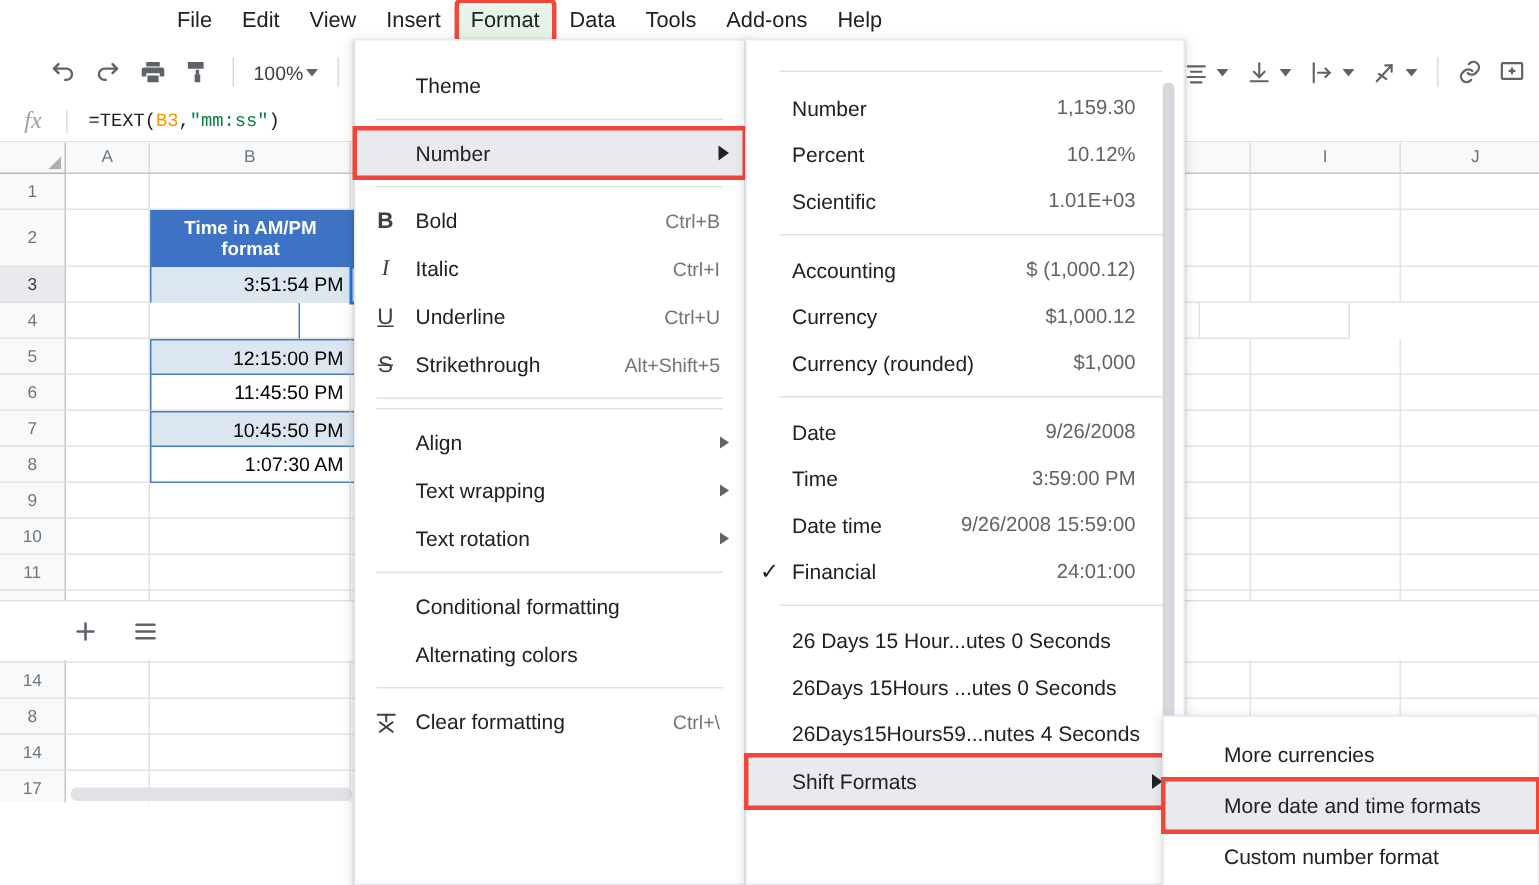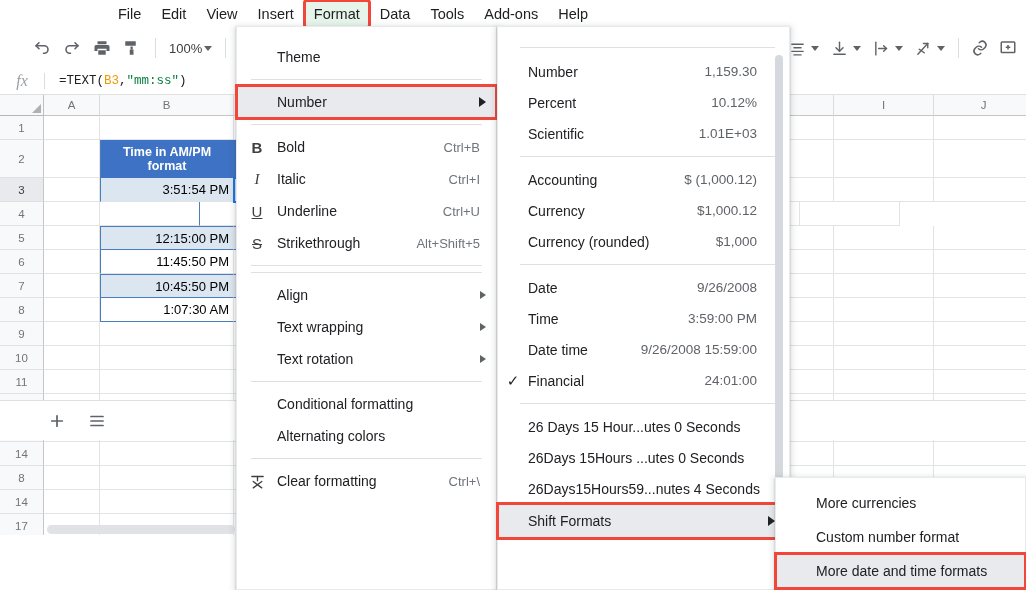--- a/index.html
+++ b/index.html
@@ -712,23 +712,23 @@
     </div>
 
     <div class="sub-scrollbar"></div>
   </div>
 
   <div class="menu" id="more-formats-submenu">
     <div class="mi" style="height:34px">
       <span class="mi-ico"></span>
       <span class="mi-lbl">More currencies</span>
     </div>
+    <div class="mi hover hl-box" style="height:34px">
+      <span class="mi-ico"></span>
+      <span class="mi-lbl">More date and time formats</span>
+    </div>
     <div class="mi" style="height:34px">
       <span class="mi-ico"></span>
       <span class="mi-lbl">Custom number format</span>
     </div>
-    <div class="mi hover hl-box" style="height:34px">
-      <span class="mi-ico"></span>
-      <span class="mi-lbl">More date and time formats</span>
-    </div>
   </div>
 
 </div>
 
 </body></html>

